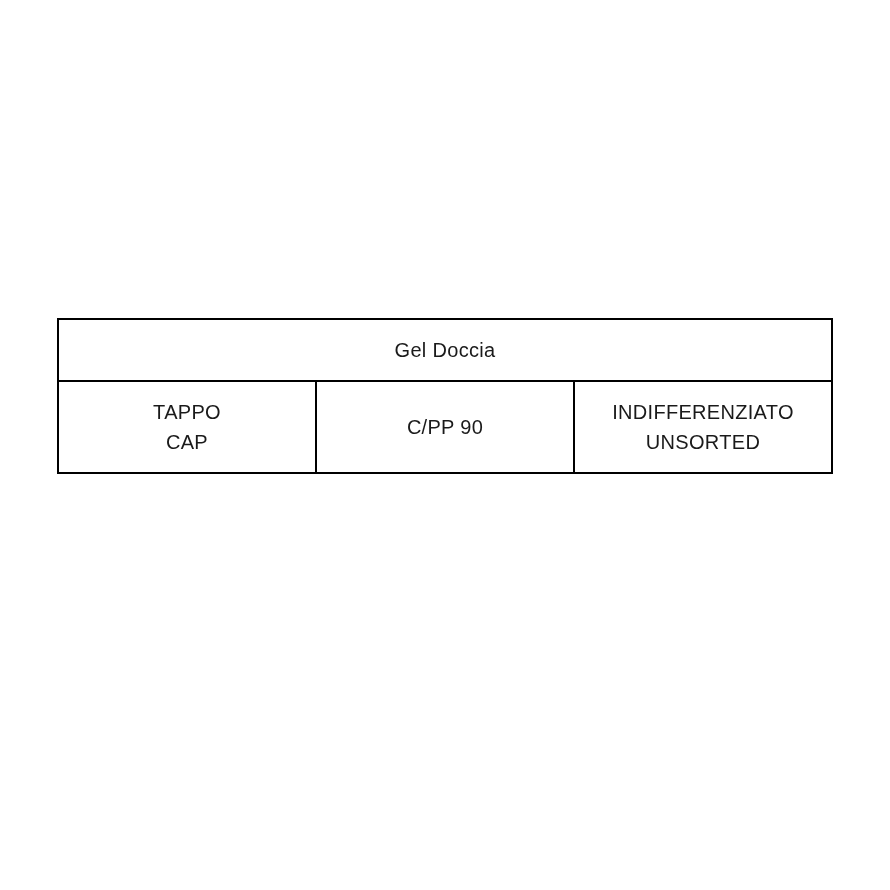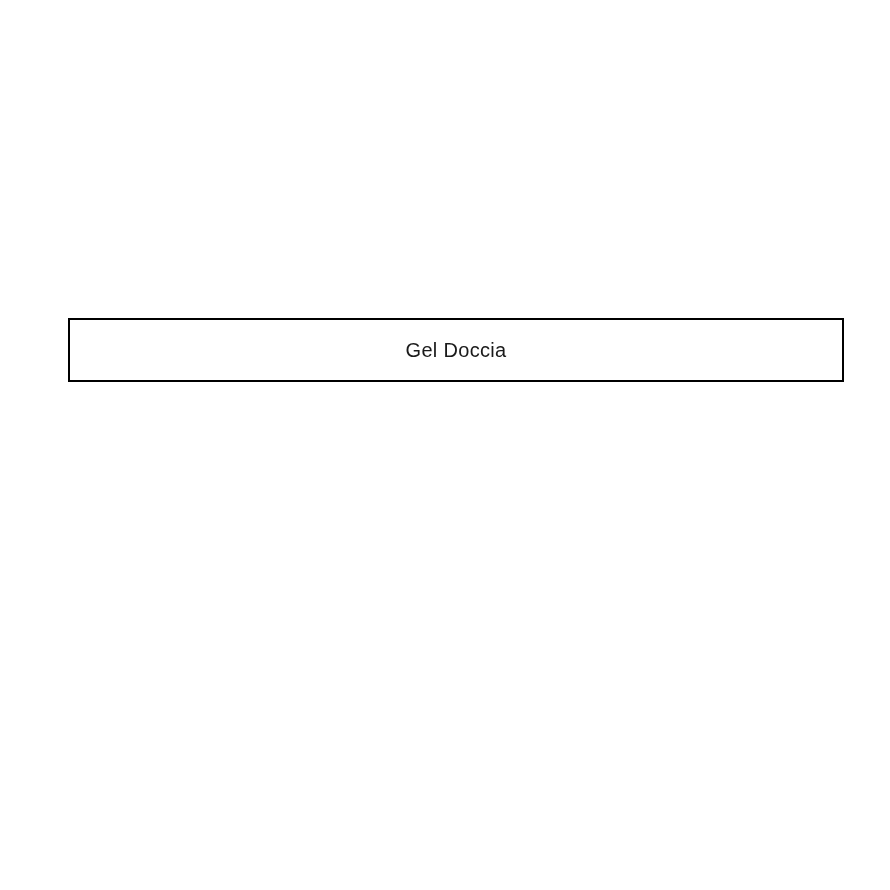--- a/index.html
+++ b/index.html
@@ -12,21 +12,21 @@
   }
   .canvas {
     position: relative;
     width: 890px;
     height: 890px;
     background: #ffffff;
     overflow: hidden;
   }
   table.label-table {
     position: absolute;
-    left: 68px;
+    left: 57px;
     top: 318px;
     width: 776px;
     border-collapse: collapse;
     table-layout: fixed;
     background: #ffffff;
   }
   table.label-table td {
     border: 2px solid #000000;
     text-align: center;
     vertical-align: middle;
@@ -47,15 +47,26 @@
 </style>
 </head>
 <body>
 
 <div class="canvas">
   <table class="label-table">
     <tbody>
       <tr>
         <td colspan="3" class="title-cell">Gel Doccia</td>
       </tr>
+      <tr class="data-row">
+        <td>
+          <span class="cell-line">TAPPO</span>
+          <span class="cell-line">CAP</span>
+        </td>
+        <td>C/PP 90</td>
+        <td>
+          <span class="cell-line">INDIFFERENZIATO</span>
+          <span class="cell-line">UNSORTED</span>
+        </td>
+      </tr>
     </tbody>
   </table>
 </div>
 
 </body></html>

